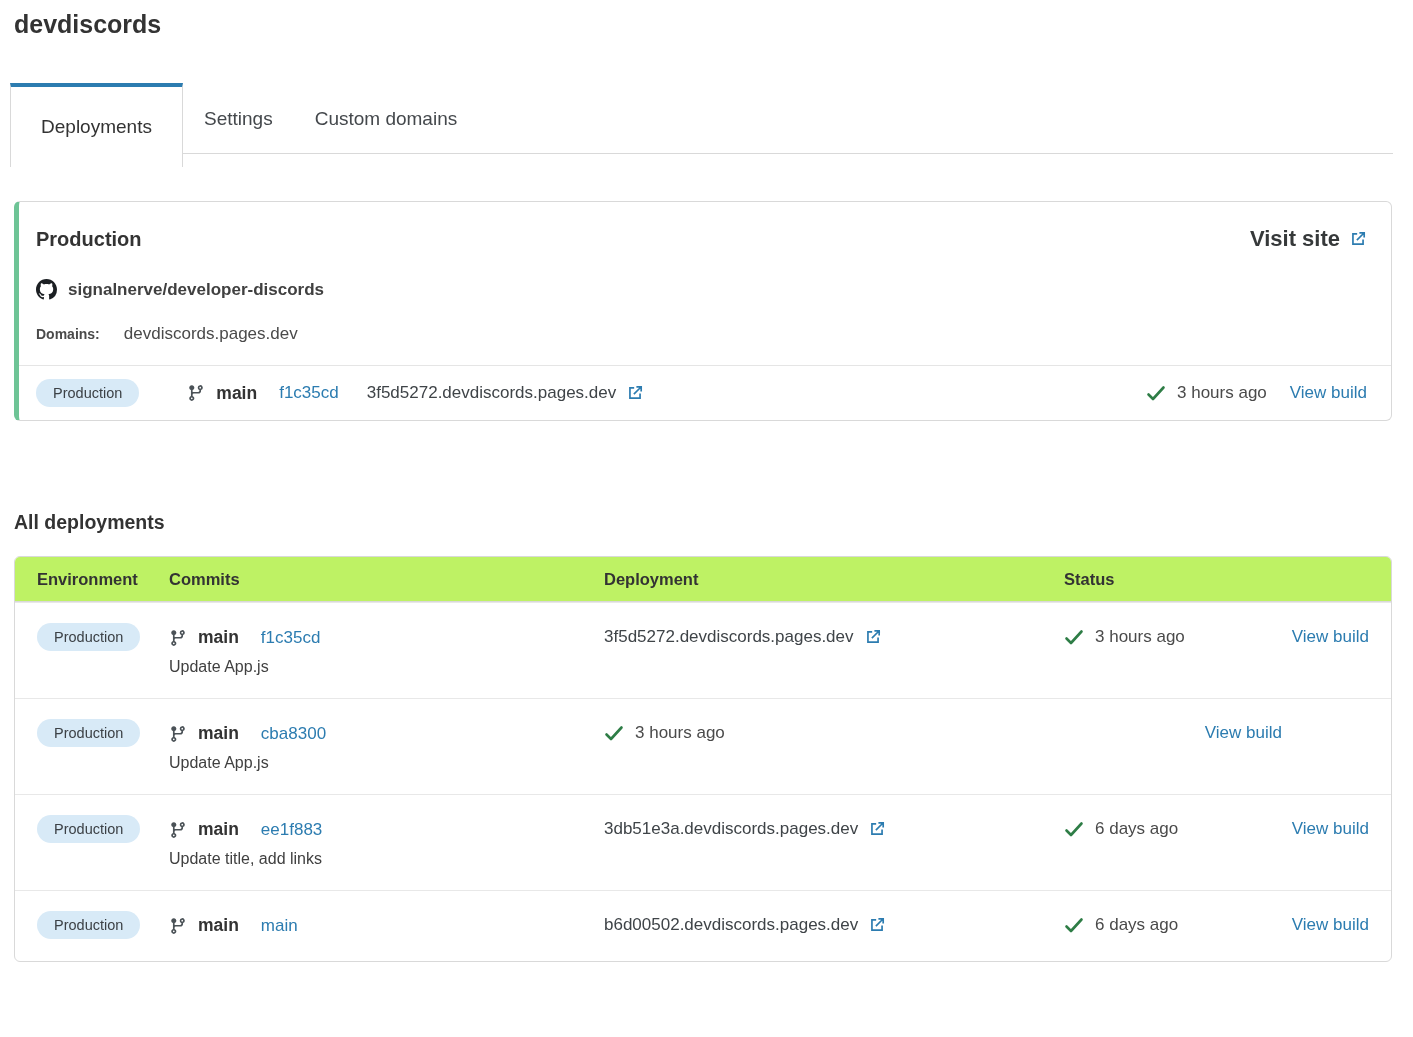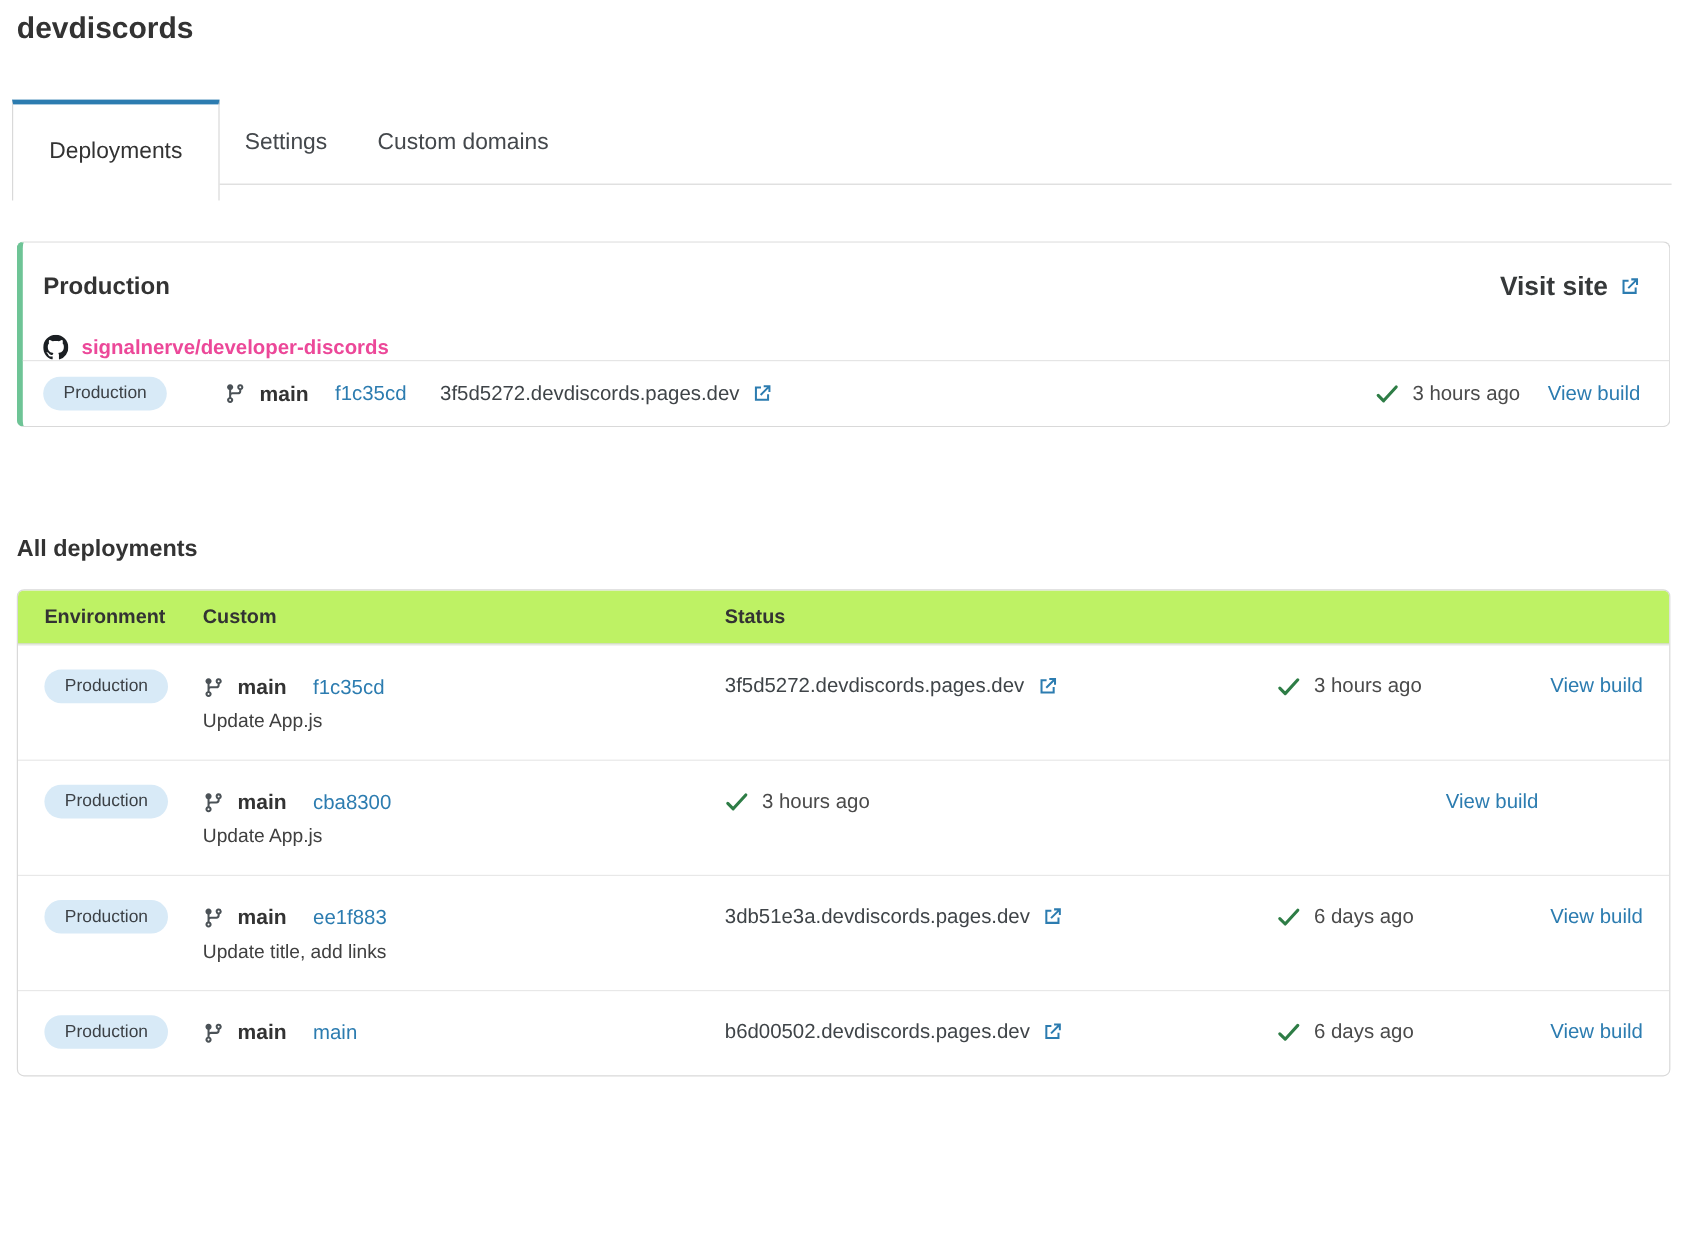--- a/index.html
+++ b/index.html
@@ -61,21 +61,21 @@
   .card-body { padding: 24px 24px 0 17px; }
   .card-header { display: flex; justify-content: space-between; align-items: center; }
   .card-title { font-size: 20px; font-weight: 700; color: #333333; }
   .visit-site {
     display: flex; align-items: center; gap: 9px;
     font-size: 22px; color: #36393a; cursor: pointer; font-weight: 600;
   }
   .card-desc { margin-top: 21px; font-size: 17px; color: #4a4a4a; }
   .repo-row {
     margin-top: 27px; display: flex; align-items: center; gap: 11px;
-    font-size: 17px; font-weight: 700; color: #ec4899; cursor: pointer;
+    font-size: 17px; font-weight: 700; color: #404040; cursor: pointer;
   }
   .domains-row { margin-top: 24px; display: flex; align-items: baseline; padding-bottom: 21px; }
   .domains-label { font-size: 14px; font-weight: 700; color: #4a4a4a; }
   .domains-value { font-size: 17px; color: #4a4a4a; margin-left: 24px; }
   .card-deploy-row {
     border-top: 1px solid #e5e5e5;
     display: flex; align-items: center;
     padding: 12px 24px 12px 17px;
     min-height: 55px;
   }
@@ -157,20 +157,24 @@
       </div>
     </div>
     <div class="repo-row">
       <span>
         <svg width="21" height="21" viewBox="0 0 16 16" fill="#1b1f23">
             <path d="M8 0C3.58 0 0 3.58 0 8c0 3.54 2.29 6.53 5.47 7.59.4.07.55-.17.55-.38 0-.19-.01-.82-.01-1.49-2.01.37-2.53-.49-2.69-.94-.09-.23-.48-.94-.82-1.13-.28-.15-.68-.52-.01-.53.63-.01 1.08.58 1.23.82.72 1.21 1.87.87 2.33.66.07-.52.28-.87.51-1.07-1.78-.2-3.64-.89-3.64-3.95 0-.87.31-1.59.82-2.15-.08-.2-.36-1.02.08-2.12 0 0 .67-.21 2.2.82.64-.18 1.32-.27 2-.27s1.36.09 2 .27c1.53-1.04 2.2-.82 2.2-.82.44 1.1.16 1.92.08 2.12.51.56.82 1.27.82 2.15 0 3.07-1.87 3.75-3.65 3.95.29.25.54.73.54 1.48 0 1.07-.01 1.93-.01 2.2 0 .21.15.46.55.38A8.01 8.01 0 0 0 16 8c0-4.42-3.58-8-8-8Z"></path>
           </svg>
       </span>
       <span>signalnerve/developer-discords</span>
     </div>
+    <div class="domains-row">
+      <span class="domains-label">Domains:</span>
+      <span class="domains-value">devdiscords.pages.dev</span>
+    </div>
   </div>
   <div class="card-deploy-row">
     <span class="env-badge">Production</span>
     <span class="branch-group">
       <span class="branch-icon">
         <svg width="18" height="18" viewBox="0 0 16 16" fill="#4b5257">
             <path d="M9.5 3.25a2.25 2.25 0 1 1 3 2.122V6A2.5 2.5 0 0 1 10 8.5H6a1 1 0 0 0-1 1v1.128a2.251 2.251 0 1 1-1.5 0V5.372a2.25 2.25 0 1 1 1.5 0v1.836A2.493 2.493 0 0 1 6 7h4a1 1 0 0 0 1-1v-.628a2.25 2.25 0 0 1-1.5-2.122ZM4.25 12a.75.75 0 1 0 0 1.5.75.75 0 0 0 0-1.5ZM3.5 3.25a.75.75 0 1 1 1.5 0 .75.75 0 0 1-1.5 0Zm8.25-.75a.75.75 0 1 0 0 1.5.75.75 0 0 0 0-1.5Z"></path>
           </svg>
       </span>
       <span class="branch-name">main</span>
@@ -195,21 +199,22 @@
       <span class="view-build">View build</span>
     </span>
   </div>
 </div>
 
 <h2 class="section-title">All deployments</h2>
 
 <div class="deploy-table">
   <div class="t-header">
     <div>Environment</div>
-    <div>Custom</div>
+    <div>Commits</div>
+    <div>Deployment</div>
     <div>Status</div>
     <div></div>
   </div>
 
   <div class="t-row">
     <span class="env-badge">Production</span>
     <div class="source-cell">
       <span class="source-line">
         <span class="branch-icon">
           <svg width="18" height="18" viewBox="0 0 16 16" fill="#4b5257">

